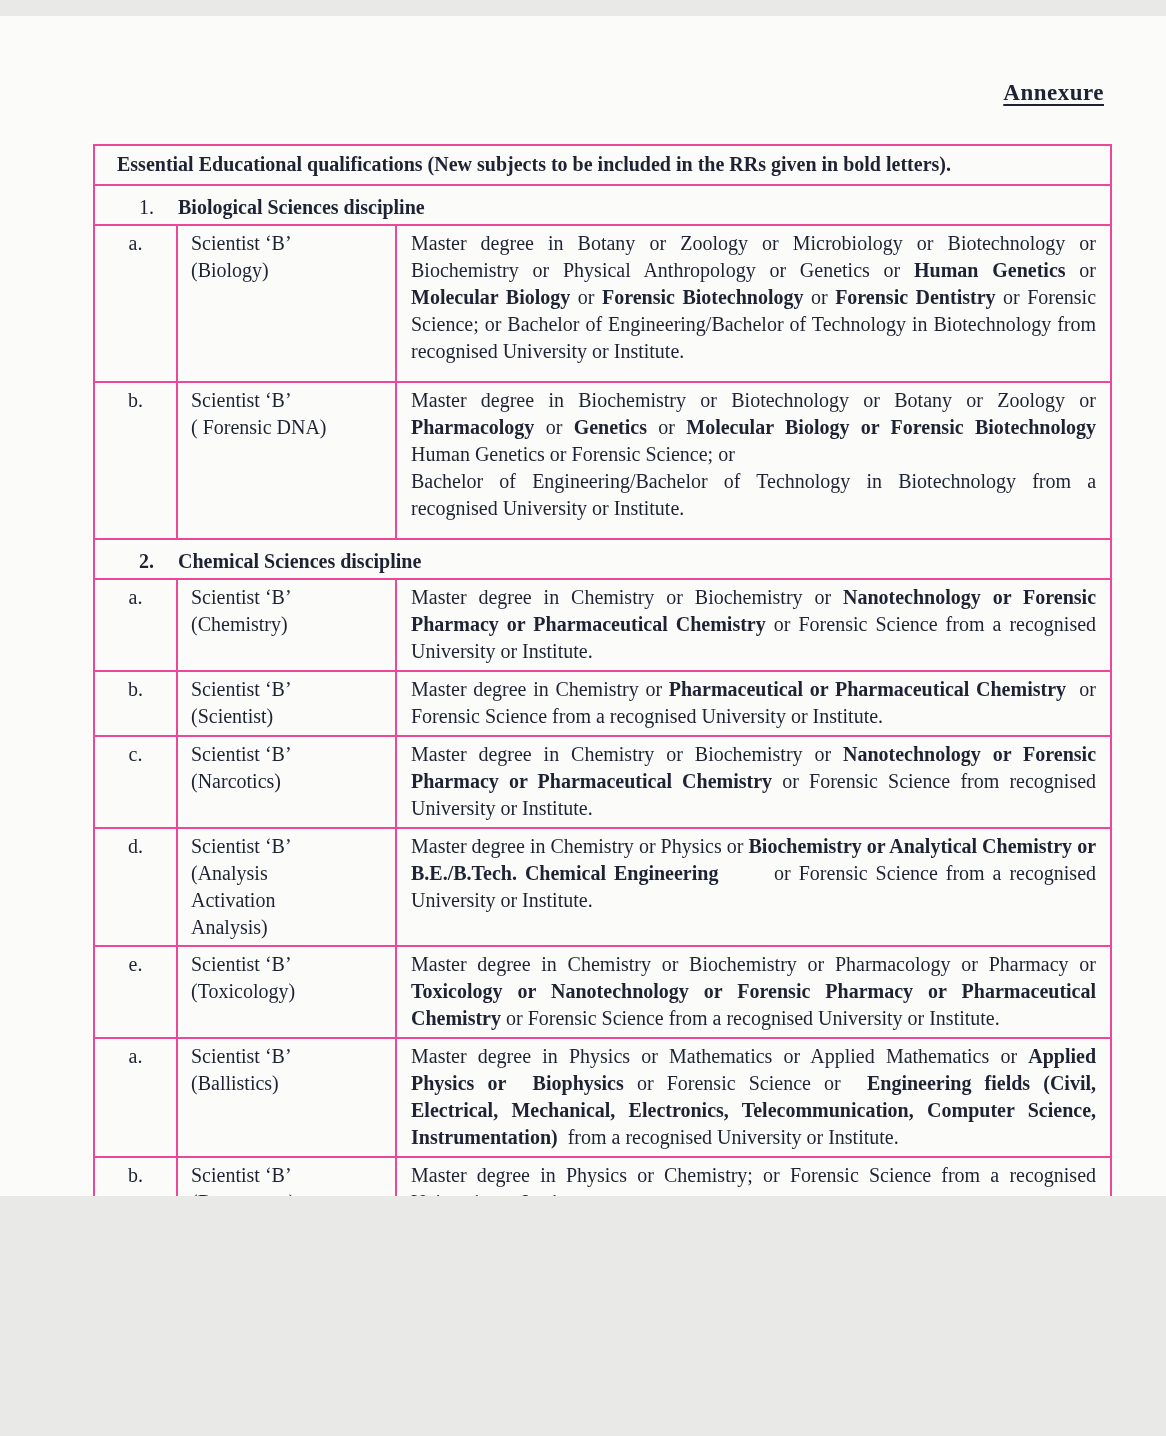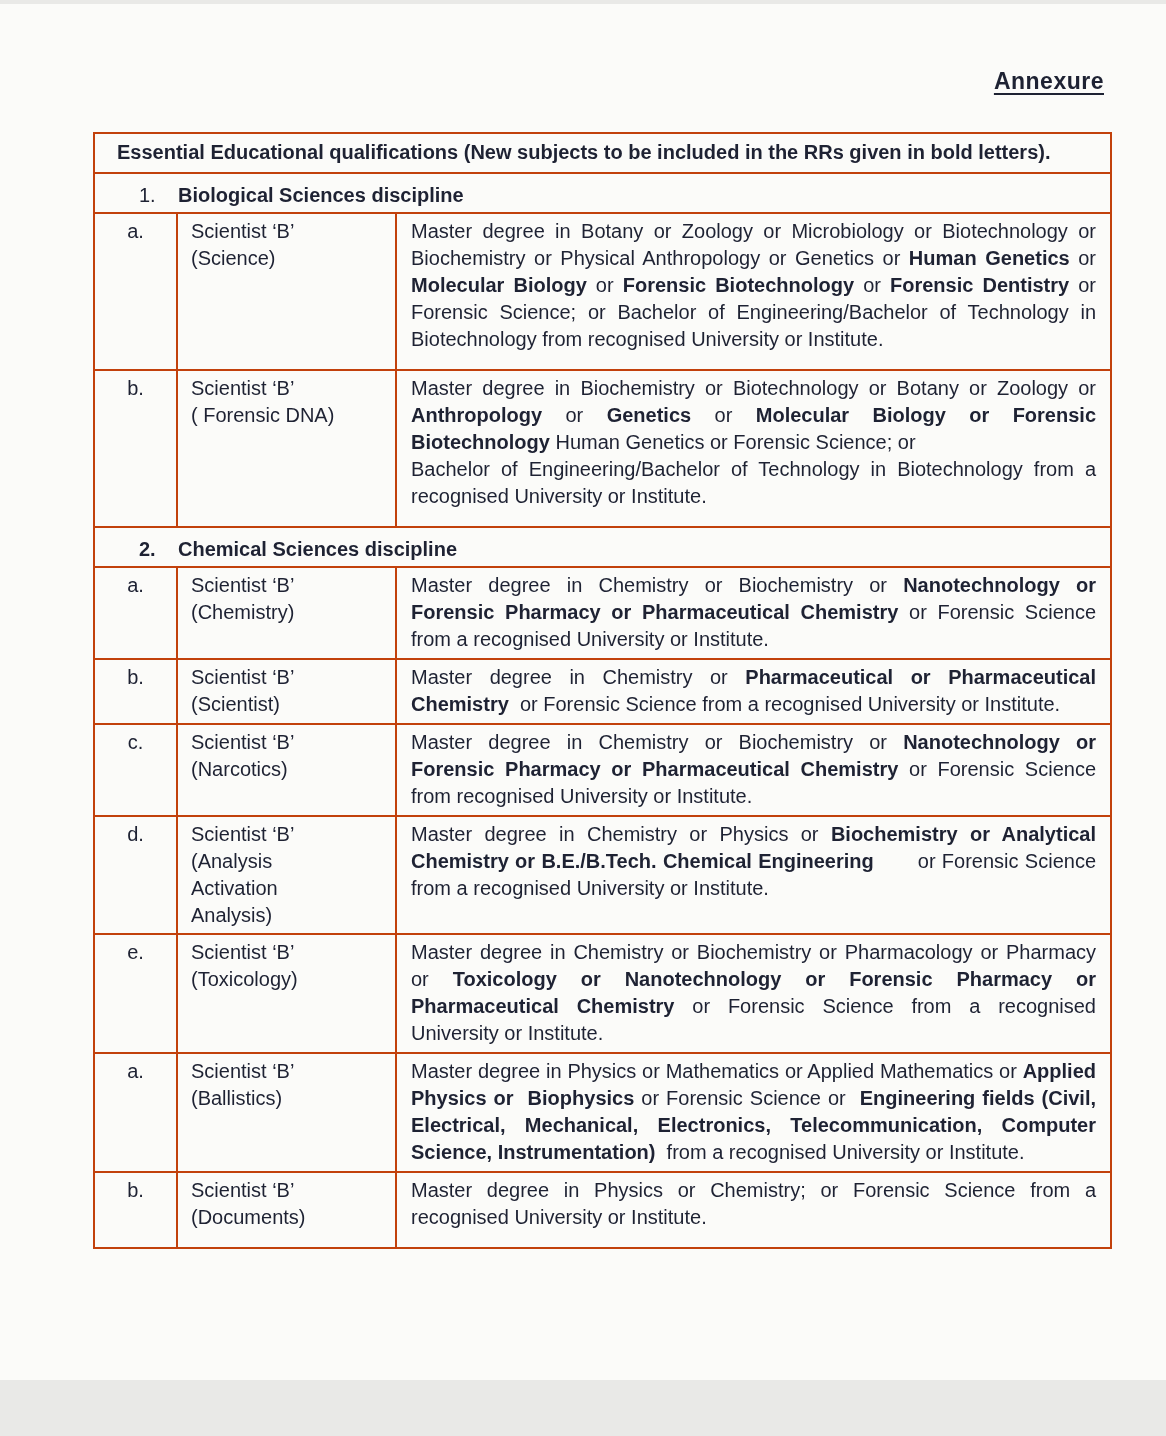--- a/index.html
+++ b/index.html
@@ -3,25 +3,25 @@
 <meta charset="utf-8">
 <style>
   html, body {
     margin: 0;
     padding: 0;
     background: #e9e9e7;
   }
   .page {
     position: relative;
     width: 1166px;
-    height: 1376px;
-    margin: 4px auto;
+    height: 1180px;
+    margin: 16px auto;
     background: #fbfbf9;
     color: #1e2233;
-    font-family: Liberation Sans, sans-serif;
+    font-family: Liberation Serif, serif;
     overflow: hidden;
   }
   .annexure {
     position: absolute;
     top: 64px;
     right: 62px;
     font-size: 23px;
     font-weight: bold;
     text-decoration: underline;
     text-decoration-thickness: 2px;
@@ -33,21 +33,21 @@
     left: 93px;
     top: 128px;
     width: 1017px;
     border-collapse: collapse;
     table-layout: fixed;
   }
   table.qual-table col.c-letter { width: 83px; }
   table.qual-table col.c-desig  { width: 219px; }
   table.qual-table col.c-qual   { width: 715px; }
   table.qual-table td {
-    border: 2px solid #c2410c;
+    border: 2px solid #ec4899;
     vertical-align: top;
     font-size: 20px;
     line-height: 27px;
   }
   td.thead-cell {
     font-weight: bold;
     font-size: 21px;
     line-height: 30px;
     padding: 5px 14px 6px 14px;
     text-align: justify;
@@ -98,34 +98,34 @@
         <tr>
           <td class="thead-cell" colspan="3">Essential Educational qualifications (New subjects to be included in the RRs given in bold letters).</td>
         </tr>
         <tr>
           <td class="sec-cell" colspan="3"><span class="sec-num plain">1.</span><span class="sec-title">Biological Sciences discipline</span></td>
         </tr>
         <tr>
           <td class="cell-letter">a.</td>
           <td class="cell-desig">
             <span class="desig-line">Scientist ‘B’</span>
-            <span class="desig-line">(Science)</span>
+            <span class="desig-line">(Biology)</span>
           </td>
           <td class="cell-qual spacer">
             <div class="qpar"><span>Master degree in Botany or Zoology or Microbiology or Biotechnology or Biochemistry or Physical Anthropology or Genetics or </span><b>Human Genetics</b><span> or </span><b>Molecular Biology</b><span> or </span><b>Forensic Biotechnology</b><span> or </span><b>Forensic Dentistry</b><span> or Forensic Science; or Bachelor of Engineering/Bachelor of Technology in Biotechnology from recognised University or Institute.</span></div>
           </td>
         </tr>
         <tr>
           <td class="cell-letter">b.</td>
           <td class="cell-desig">
             <span class="desig-line">Scientist ‘B’</span>
             <span class="desig-line">( Forensic DNA)</span>
           </td>
           <td class="cell-qual spacer">
-            <div class="qpar"><span>Master degree in Biochemistry or Biotechnology or Botany or Zoology or </span><b>Anthropology</b><span> or </span><b>Genetics</b><span> or </span><b>Molecular Biology or Forensic Biotechnology</b><span> Human Genetics or Forensic Science; or</span></div>
+            <div class="qpar"><span>Master degree in Biochemistry or Biotechnology or Botany or Zoology or </span><b>Pharmacology</b><span> or </span><b>Genetics</b><span> or </span><b>Molecular Biology or Forensic Biotechnology</b><span> Human Genetics or Forensic Science; or</span></div>
             <div class="qpar"><span>Bachelor of Engineering/Bachelor of Technology in Biotechnology from a recognised University or Institute.</span></div>
           </td>
         </tr>
         <tr>
           <td class="sec-cell" colspan="3"><span class="sec-num">2.</span><span class="sec-title">Chemical Sciences discipline</span></td>
         </tr>
         <tr>
           <td class="cell-letter">a.</td>
           <td class="cell-desig">
             <span class="desig-line">Scientist ‘B’</span>

